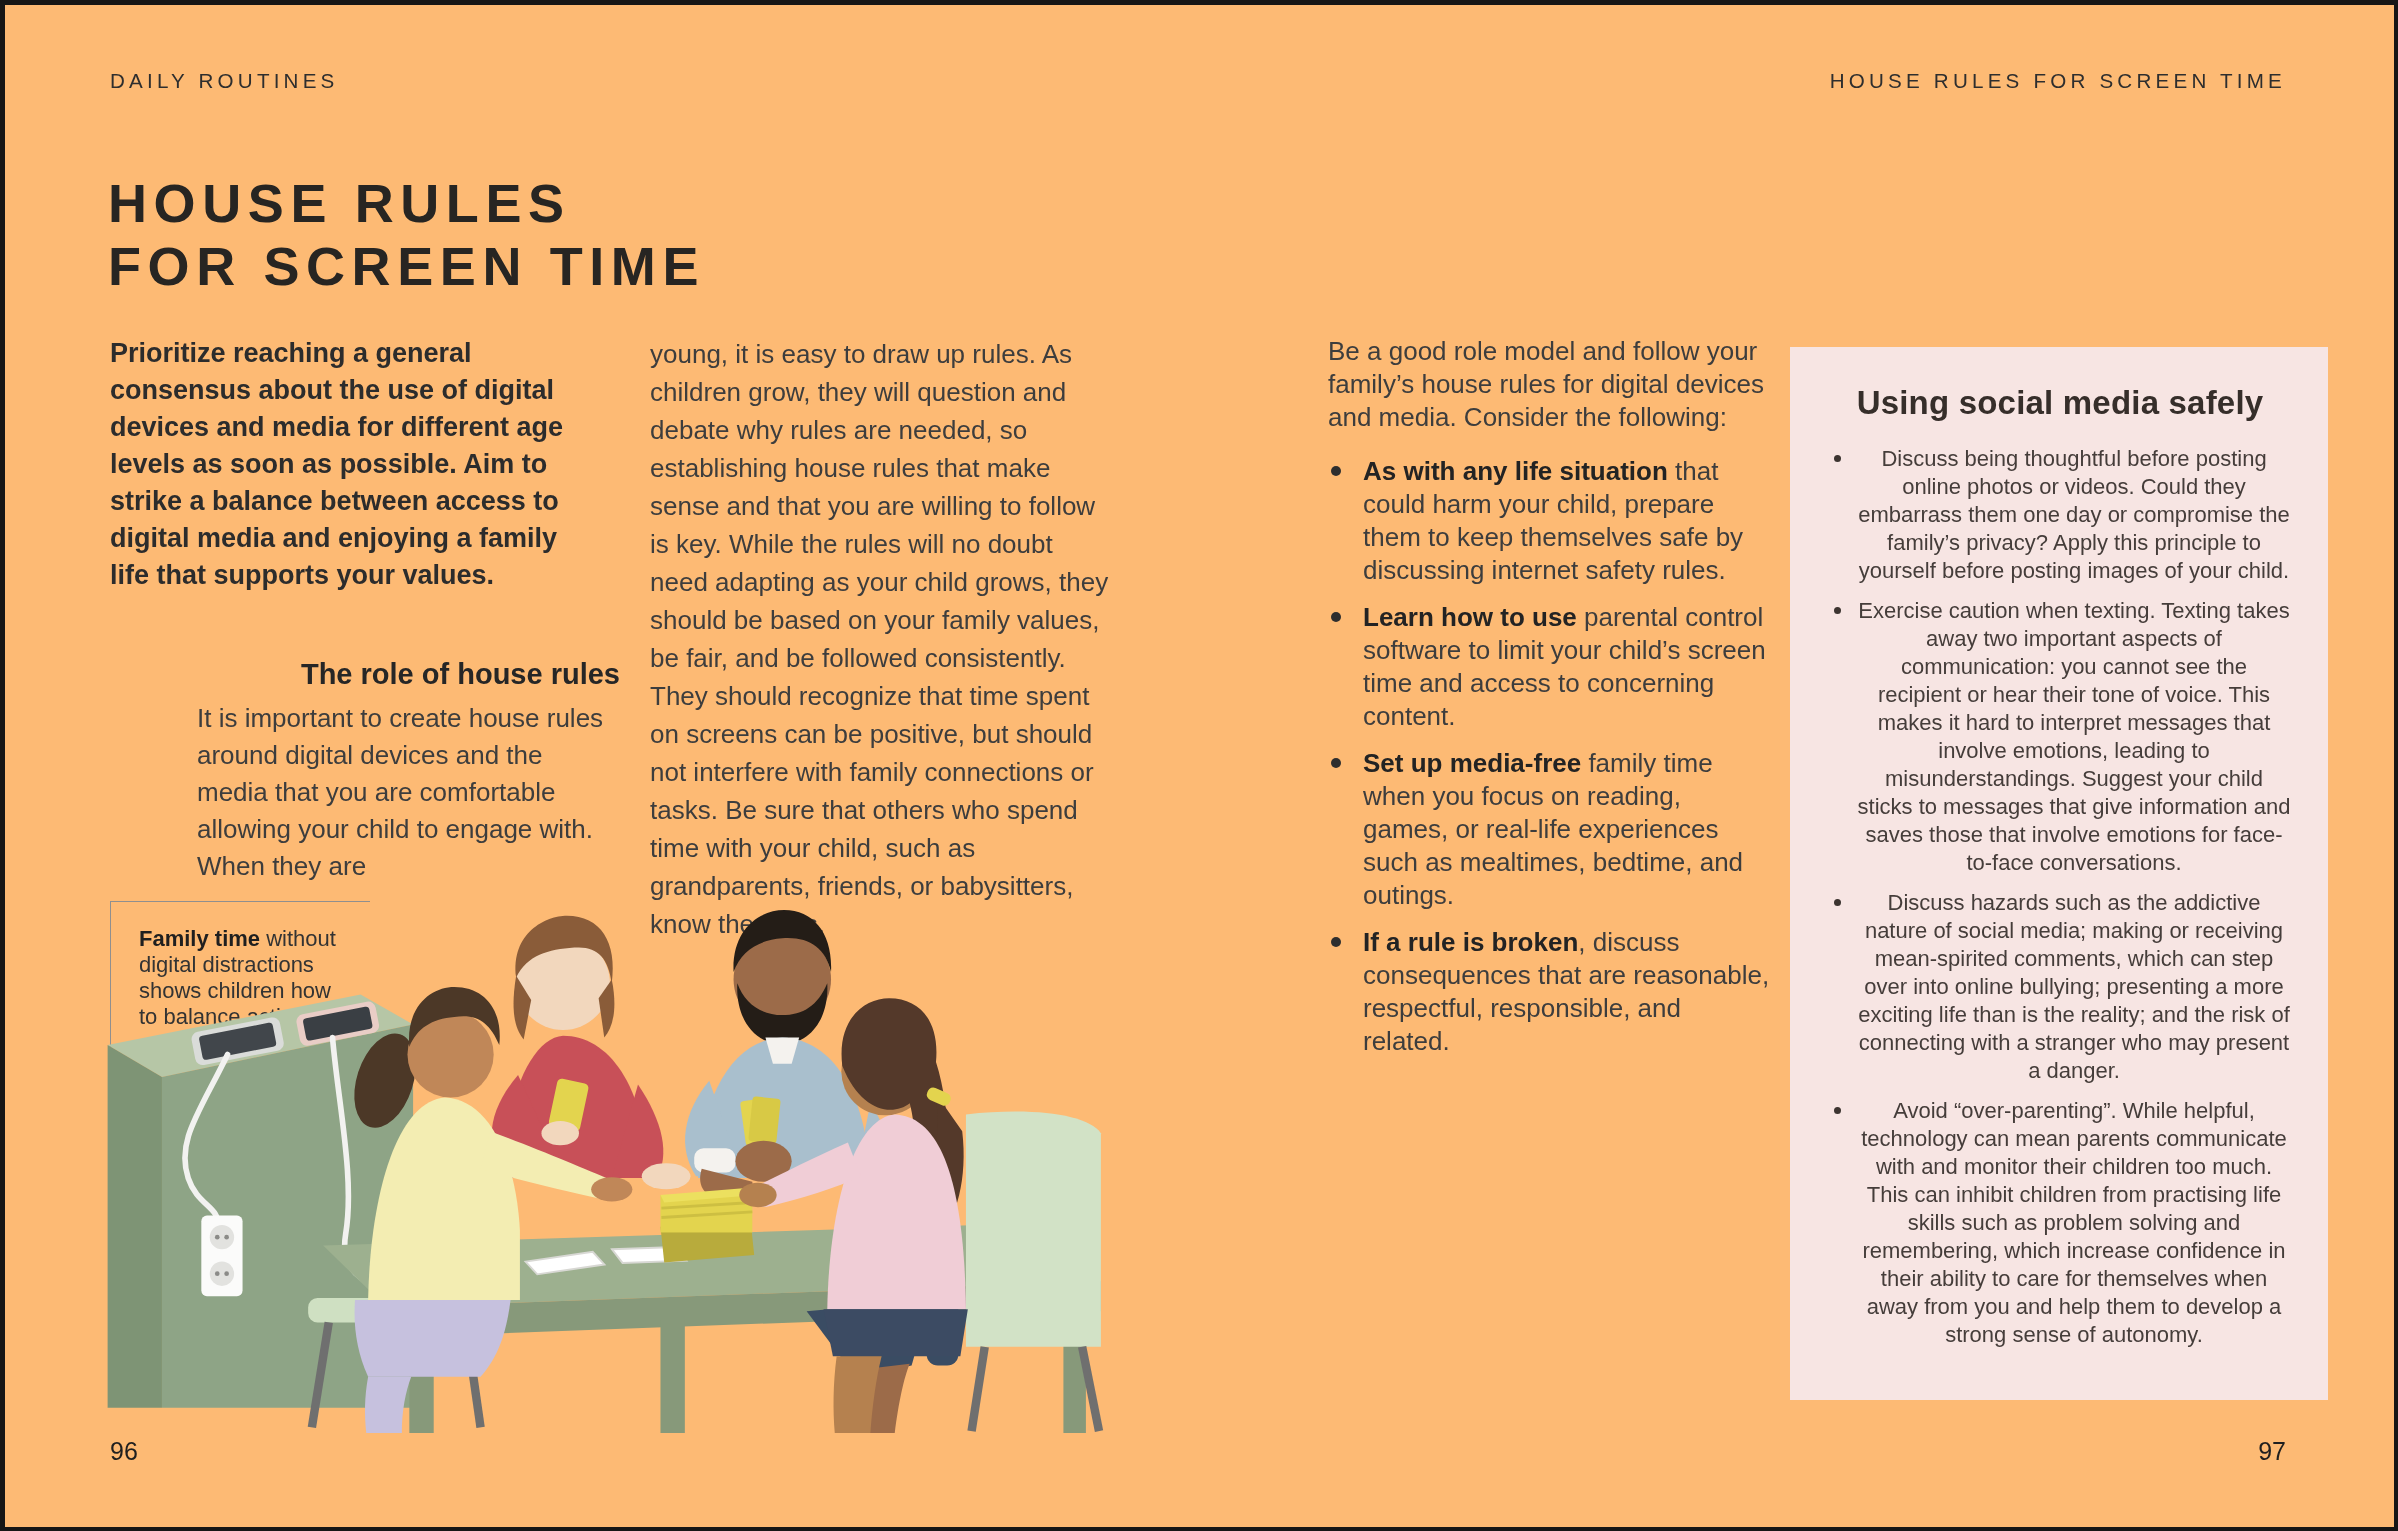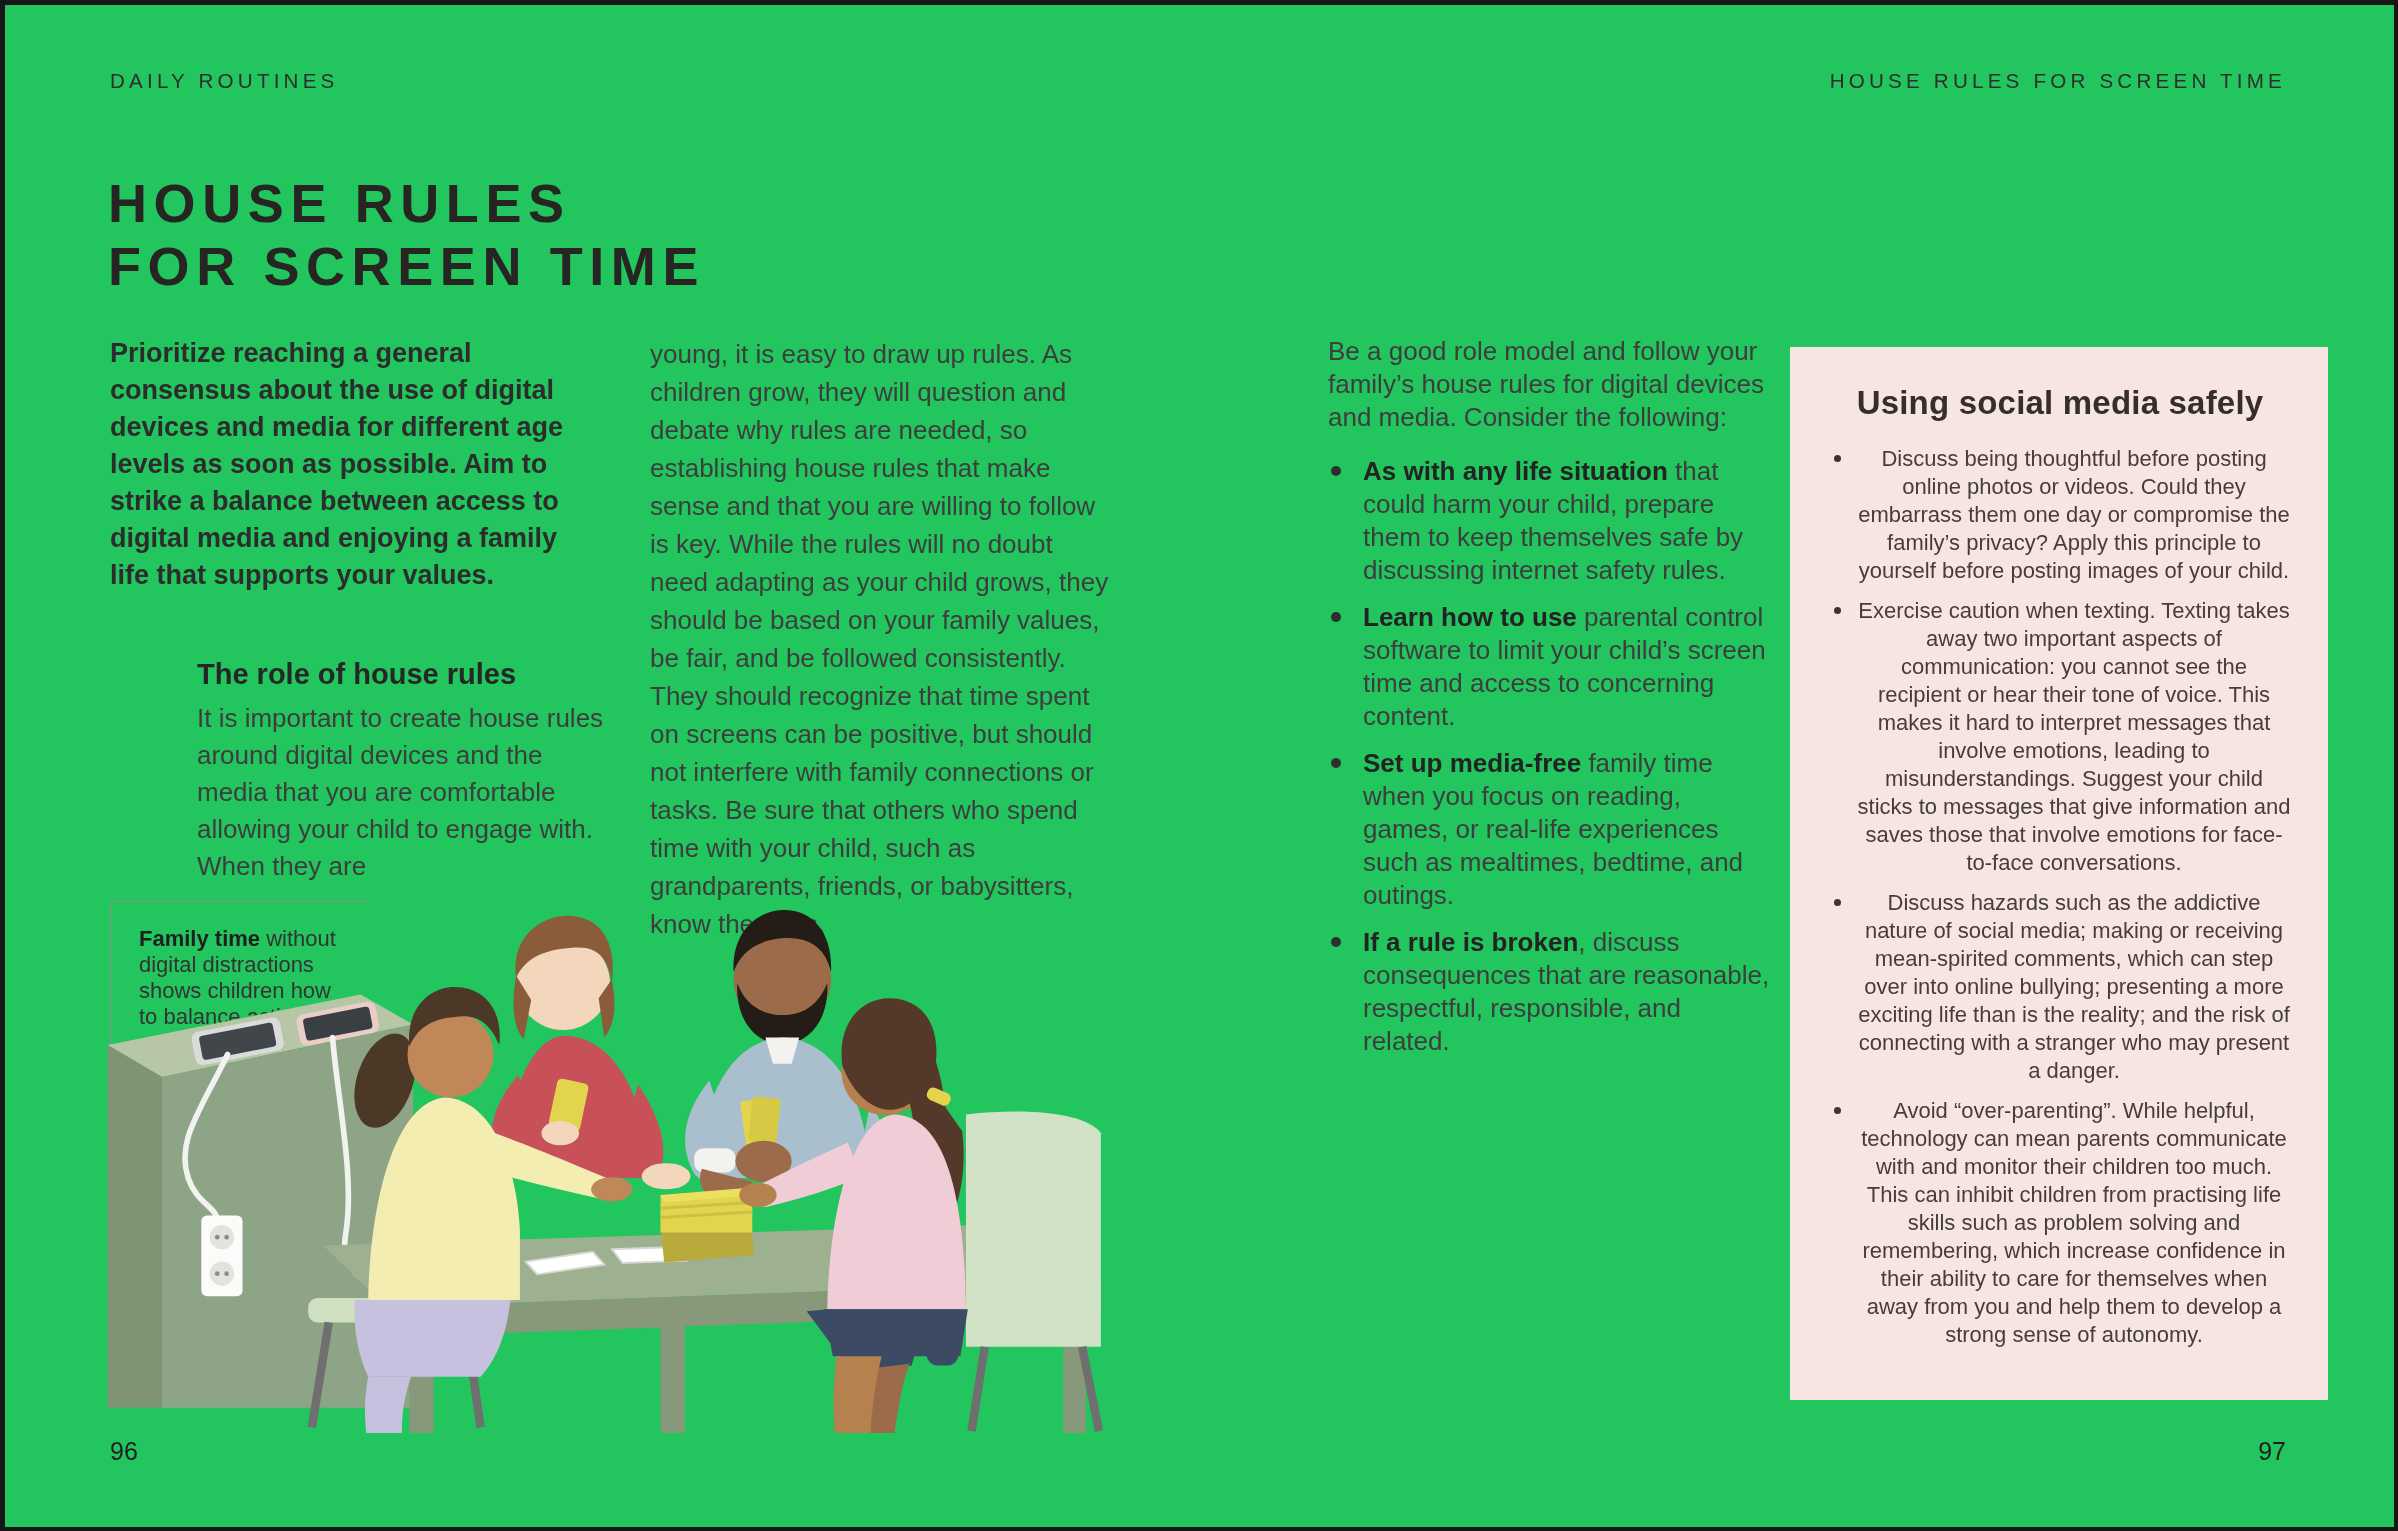--- a/index.html
+++ b/index.html
@@ -1,25 +1,25 @@
 <!DOCTYPE html>
 <html style="font-size:15px"><head>
 <meta charset="utf-8">
 <style>
   html,body{margin:0;padding:0;background:#2b2b2b;}
   .spread{
-    position:relative;width:2399px;height:1532px;background:#22c55e;
+    position:relative;width:2399px;height:1532px;background:#fdba74;
     border:5.6px solid #161616;box-sizing:border-box;overflow:hidden;
     font-family:"Liberation Sans","DejaVu Sans",sans-serif;color:#3a3a3a;
   }
   .abs{position:absolute;}
   .runhead{font-size:20.6px;font-weight:500;letter-spacing:4.2px;color:#2e2e2e;white-space:nowrap;}
   .title{font-size:54px;line-height:63px;font-weight:800;letter-spacing:6.6px;color:#272522;}
   .intro{width:473px;font-size:27px;line-height:37px;font-weight:bold;color:#2c2c2c;}
-  .subhead{font-size:29px;font-weight:bold;color:#262626;margin:0 0 9.4px 0;}
+  .subhead{font-size:29px;font-weight:bold;color:#262626;margin:0 0 9.4px 0;text-align:right;}
   .body1{font-size:26px;line-height:37px;color:#3d3d3d;}
   .col2{width:461px;font-size:26px;line-height:38px;color:#3d3d3d;}
   .col3{width:444px;font-size:26px;line-height:33px;color:#3d3d3d;}
   .col3 p{margin:0 0 20.6px 0;}
   ul.rules{list-style:none;margin:0;padding:0;}
   ul.rules li{position:relative;padding-left:35px;margin-bottom:14px;}
   ul.rules li::before{content:"";position:absolute;left:2.8px;top:11.2px;width:10.3px;height:10.3px;border-radius:50%;background:#2e2e2e;}
   ul.rules strong{color:#232323;}
   .sidebar{
     left:1785px;top:342px;width:538px;height:1053px;box-sizing:border-box;

